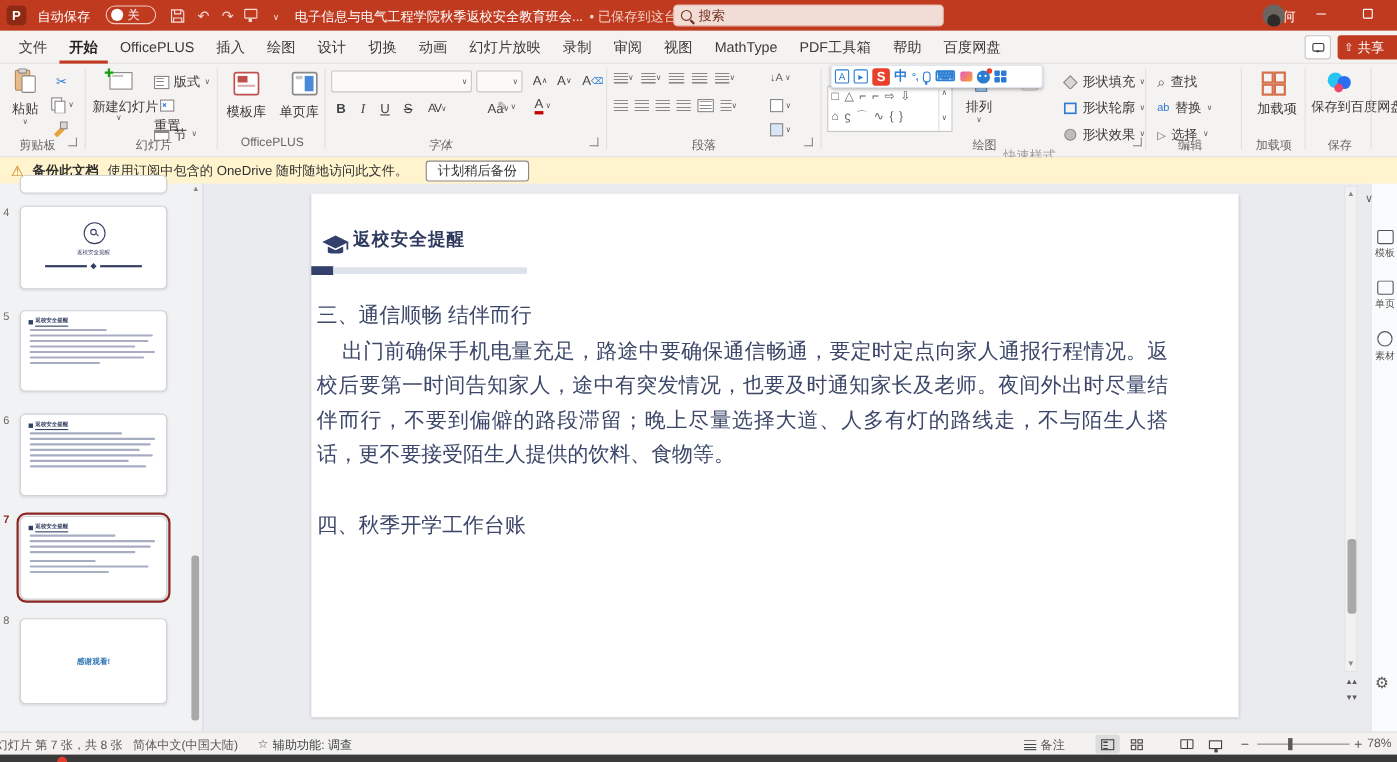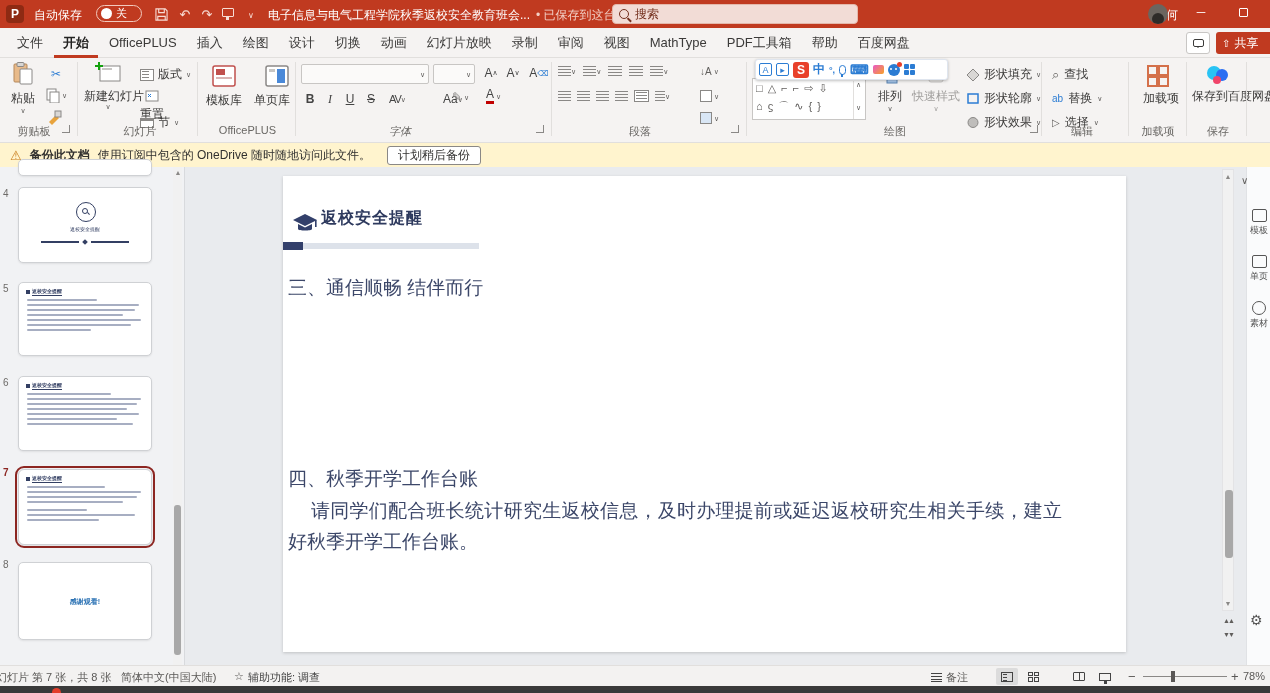--- a/index.html
+++ b/index.html
@@ -375,21 +375,21 @@
           <rect x="1" y="1" width="10" height="9" fill="#f9c74b" stroke="#b58a2c"></rect>
           <rect x="6" y="6" width="10" height="9" fill="#a8c8ec" stroke="#5b84b1"></rect>
         </svg>
       <div class="rbtn-lbl">排列</div>
       <div class="chev">∨</div>
     </div>
     <div class="abs" style="left:912px;top:10px;width:48px;text-align:center;">
       <svg width="18" height="16" viewBox="0 0 18 16">
           <rect x="2" y="2" width="14" height="12" rx="2" fill="#e8e6e4" stroke="#c8c6c4"></rect>
         </svg>
-      <div class="rbtn-lbl" style="color:#a19f9d;">快速样式</div>
+      <div class="rbtn-lbl" style="color:#a19f9d;margin-top:44px;">快速样式</div>
       <div class="chev" style="color:#a19f9d;">∨</div>
     </div>
     <div class="abs row" style="left:966px;top:8px;gap:4px;">
       <svg width="14" height="13" viewBox="0 0 14 13">
           <path d="M7 1 L13 7 L7 13 L1 7 Z" fill="#d9d7d5" stroke="#8a8886"></path>
         </svg>
       <span class="rbtn-lbl">形状填充</span>
       <span class="chev">∨</span>
     </div>
     <div class="abs row" style="left:966px;top:32px;gap:4px;">
@@ -555,24 +555,24 @@
         <path d="M13 2 L25 8 L13 14 L1 8 Z" fill="#33406b"></path>
         <path d="M6 12 v5 c0 2 14 2 14 0 v-5 l-7 3.5 Z" fill="#33406b"></path>
         <rect x="23" y="8" width="1.6" height="7" fill="#33406b"></rect>
       </svg>
       <div id="slide-title">返校安全提醒</div>
       <div id="bar-dark"></div>
       <div id="bar-light"></div>
 
       <div class="sbody" style="top:96px;">
         <div>三、通信顺畅 结伴而行</div>
+        <p>出门前确保手机电量充足，路途中要确保通信畅通，要定时定点向家人通报行程情况。返校后要第一时间告知家人，途中有突发情况，也要及时通知家长及老师。夜间外出时尽量结伴而行，不要到偏僻的路段滞留；晚上尽量选择大道、人多有灯的路线走，不与陌生人搭话，更不要接受陌生人提供的饮料、食物等。</p>
       </div>
       <div class="sbody" style="top:287px;">
         <div>四、秋季开学工作台账</div>
-        <p>请同学们配合班长统计研究生返校信息，及时办理提前或延迟返校研究生相关手续，建立好秋季开学工作台账。</p>
       </div>
     </div>
 
     <div class="scroll-track" style="left:1222px;top:2px;width:12px;height:442px;border:1px solid #e3e3e5;">
       <div class="scroll-arrow" style="top:3px;left:-1px;">▲</div>
       <div class="scroll-thumb" style="left:2px;top:320px;width:8px;height:68px;"></div>
       <div class="scroll-arrow" style="bottom:3px;left:-1px;">▼</div>
     </div>
     <div class="abs" style="left:1221px;top:450px;width:14px;text-align:center;font-size:7px;color:#605e5c;letter-spacing:-2px;">▲▲</div>
     <div class="abs" style="left:1221px;top:464px;width:14px;text-align:center;font-size:7px;color:#605e5c;letter-spacing:-2px;">▼▼</div>

